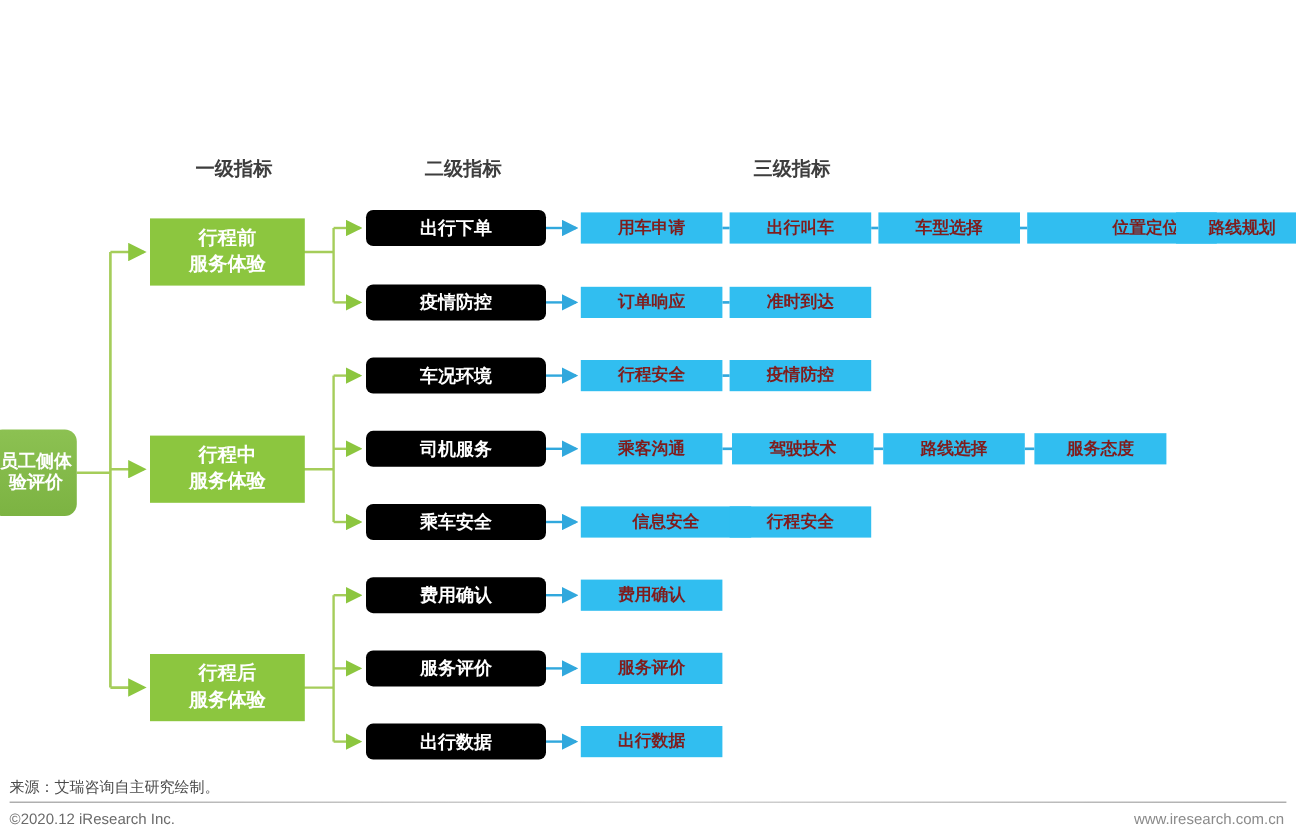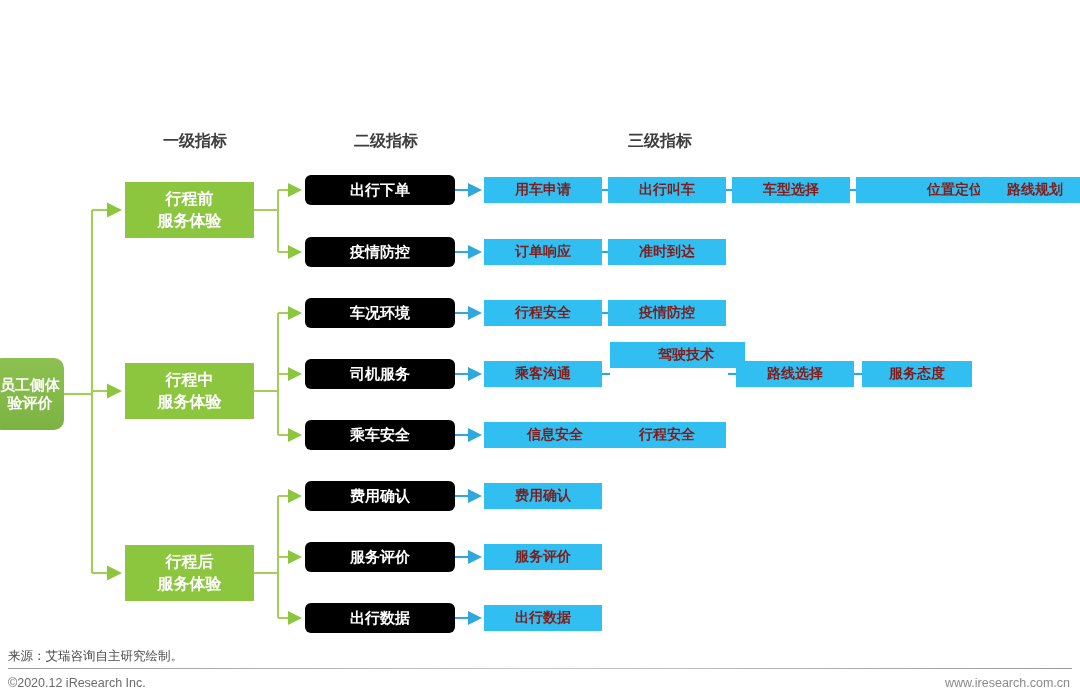--- a/index.html
+++ b/index.html
@@ -218,21 +218,21 @@
       </div>
       <div class="lvl3" style="left: 484px; top: 300px; width: 118px;">
         <span>行程安全</span>
       </div>
       <div class="lvl3" style="left: 608px; top: 300px; width: 118px;">
         <span>疫情防控</span>
       </div>
       <div class="lvl3" style="left: 484px; top: 361px; width: 118px;">
         <span>乘客沟通</span>
       </div>
-      <div class="lvl3" style="left: 610px; top: 342px; width: 118px; padding-left: 17px;">
+      <div class="lvl3" style="left: 610px; top: 361px; width: 118px;">
         <span>驾驶技术</span>
       </div>
       <div class="lvl3" style="left: 736px; top: 361px; width: 118px;">
         <span>路线选择</span>
       </div>
       <div class="lvl3" style="left: 862px; top: 361px; width: 110px;">
         <span>服务态度</span>
       </div>
       <div class="lvl3" style="left: 484px; top: 422px; width: 142px;">
         <span>信息安全</span>

